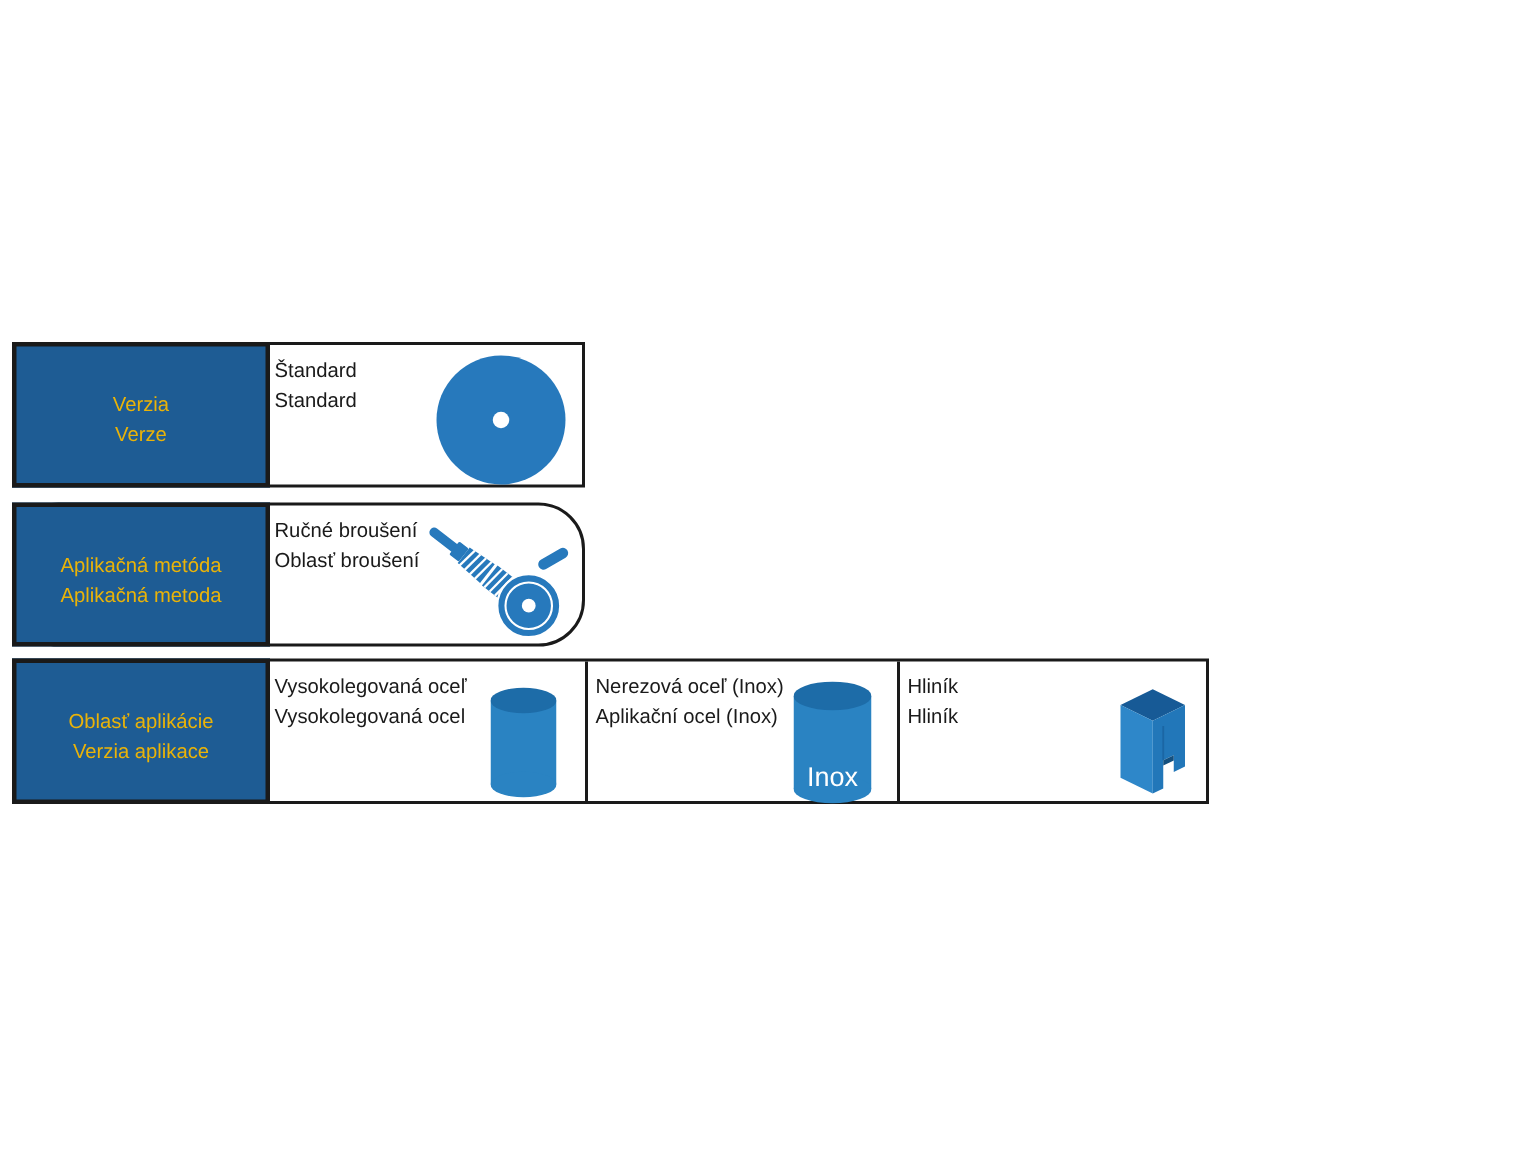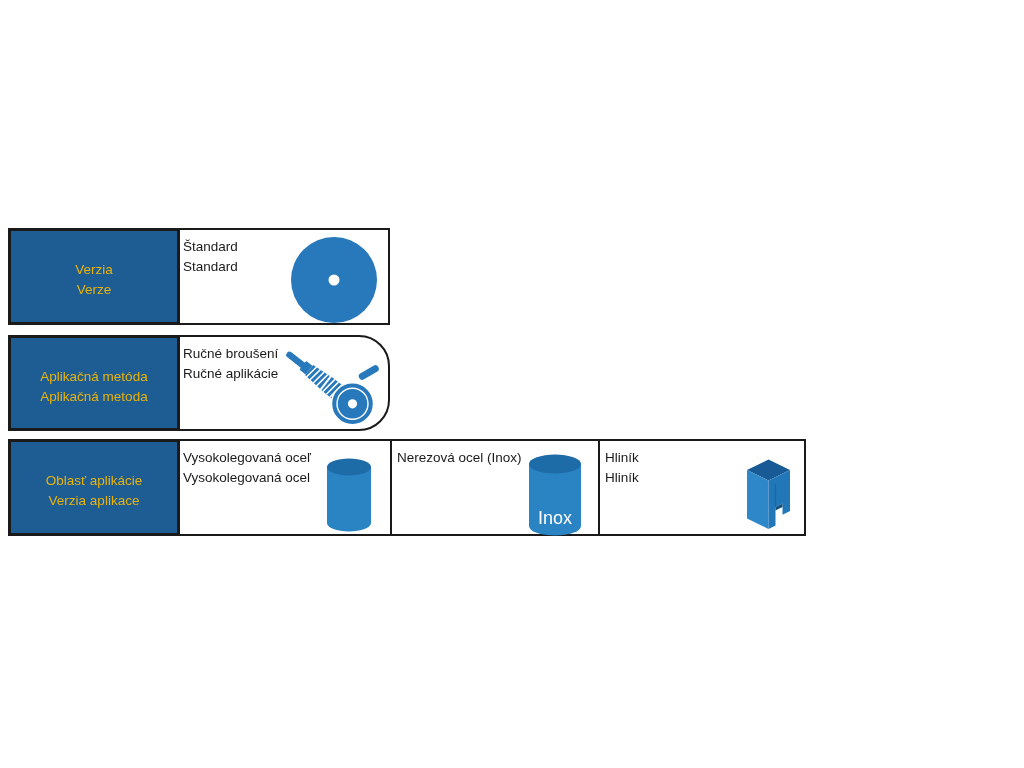--- a/index.html
+++ b/index.html
@@ -66,21 +66,21 @@
   </div>
 
   <div class="specrow" style="left:8px; top:335px; width:382px; height:96px;border-radius:31px;">
     <div class="hdr">
       <div>Aplikačná metóda</div>
       <div>Aplikačná metoda</div>
     </div>
     <div class="cell" style="left:168px; width:210px;">
       <div class="txt">
         <div>Ručné broušení</div>
-        <div>Ručné aplikácie</div>
+        <div>Oblasť broušení</div>
       </div>
     </div>
     <svg class="icon" style="left:273px; top:8px;" width="104" height="84" viewBox="0 0 104 84">
 
       <g transform="translate(78,32) rotate(-30)">
         <rect x="-2" y="-3.5" width="22" height="7" rx="3.5" fill="#2779BC"></rect>
       </g>
 
       <g transform="translate(4,8) rotate(37.8)">
         <rect x="0" y="-3.2" width="24" height="6.4" rx="3" fill="#2779BC"></rect>
@@ -118,21 +118,22 @@
       </div>
     </div>
     <svg class="icon" style="left:317px; top:17px;" width="44" height="74" viewBox="0 0 44 74">
       <rect x="0" y="9" width="44" height="56" fill="#2A83C2"></rect>
       <ellipse cx="22" cy="65" rx="22" ry="8.5" fill="#2A83C2"></ellipse>
       <ellipse cx="22" cy="9" rx="22" ry="8.5" fill="#1D6CA8"></ellipse>
     </svg>
 
     <div class="cell divided" style="left:380px; width:208px;">
       <div class="txt">
-        <div>Nerezová ocel (Inox)</div>
+        <div>Nerezová oceľ (Inox)</div>
+        <div>Aplikační ocel (Inox)</div>
       </div>
     </div>
     <svg class="icon" style="left:519px; top:13px;" width="52" height="82" viewBox="0 0 52 82">
       <rect x="0" y="10" width="52" height="62" fill="#2A83C2"></rect>
       <ellipse cx="26" cy="72" rx="26" ry="9.5" fill="#2A83C2"></ellipse>
       <ellipse cx="26" cy="10" rx="26" ry="9.5" fill="#1D6CA8"></ellipse>
       <text x="26" y="70" text-anchor="middle" fill="#ffffff" font-size="18" font-family="Liberation Sans, sans-serif">Inox</text>
     </svg>
 
     <div class="cell divided" style="left:588px; width:245px;">

